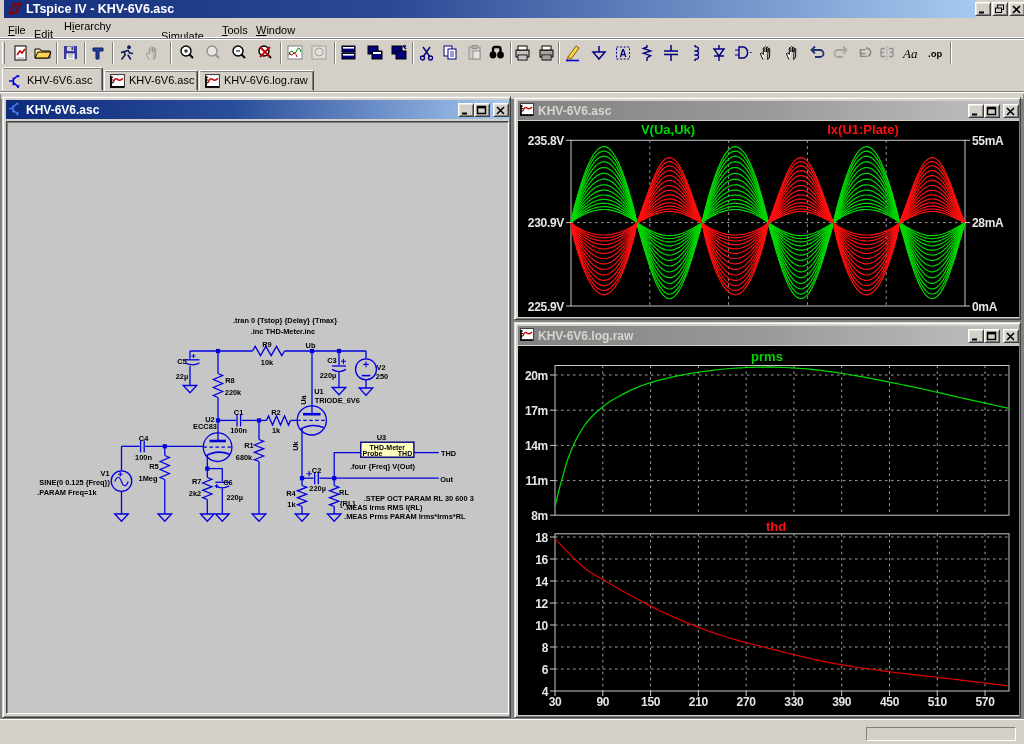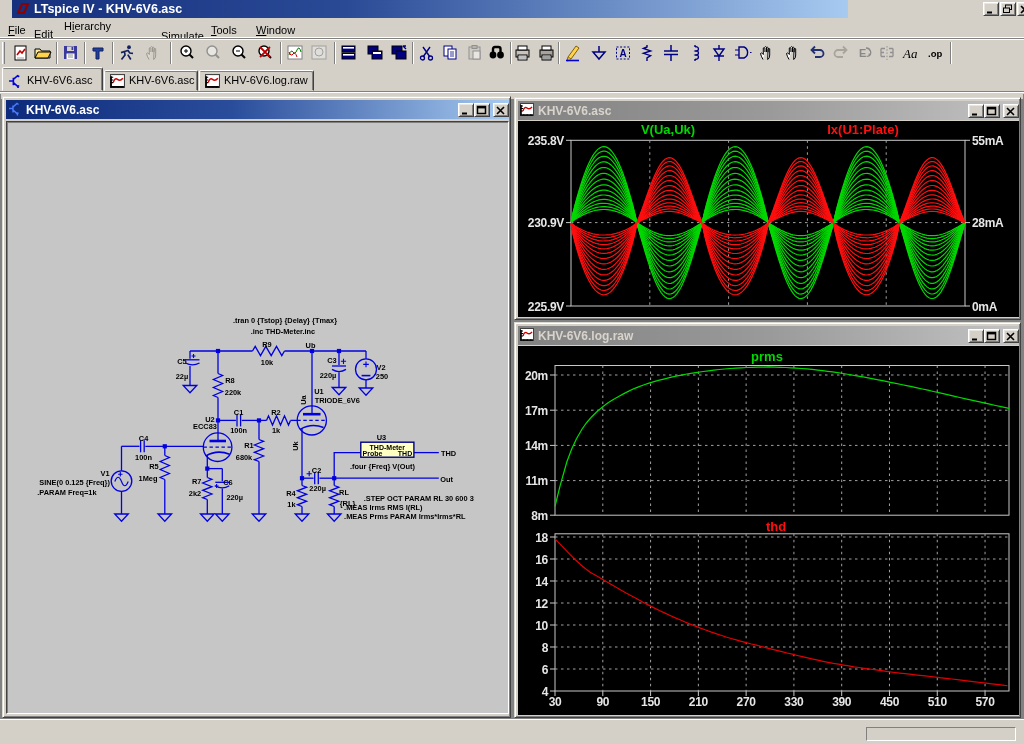--- a/index.html
+++ b/index.html
@@ -1,16 +1,16 @@
 <!DOCTYPE html>
 <html><head><meta charset="utf-8"><style>
 *{margin:0;padding:0;box-sizing:border-box}
 body{width:1024px;height:744px;overflow:hidden;font-family:"Liberation Sans",sans-serif;background:#d4d0c8;position:relative}
 </style></head><body>
-<div style="position:absolute;left:12px;top:0;width:836px;height:18px;background:linear-gradient(90deg,#16307e 0%,#2a4a96 40%,#a6caf0 100%)">
+<div style="position:absolute;left:4px;top:0;width:972px;height:18px;background:linear-gradient(90deg,#16307e 0%,#2a4a96 40%,#a6caf0 100%)">
 <svg width="14" height="14" viewBox="0 0 14 14" style="position:absolute;left:4px;top:2px">
       <path d="M2,11 L6,2 h6 L8,11 z" fill="none" stroke="#8b0000" stroke-width="2"></path>
     </svg>
 <span style="position:absolute;left:22px;top:2px;font:bold 12.5px 'Liberation Sans',sans-serif;color:#fff">LTspice IV - KHV-6V6.asc</span>
 <div style="position:absolute;left:971px;top:2px;width:16px;height:14px;background:#d4d0c8;border:1px solid;border-color:#fff #404040 #404040 #fff;box-shadow:inset 1px 1px 0 #e8e6e0, inset -1px -1px 0 #808080">
       <svg width="13" height="13" viewBox="0 0 13 13" style="position:absolute;left:0px;top:0px">
         <path d="M3,9.5 h5" stroke="#000" stroke-width="2"></path>
       </svg>
     </div>
     <div style="position:absolute;left:988px;top:2px;width:16px;height:14px;background:#d4d0c8;border:1px solid;border-color:#fff #404040 #404040 #fff;box-shadow:inset 1px 1px 0 #e8e6e0, inset -1px -1px 0 #808080">
@@ -24,21 +24,21 @@
         <path d="M3,3 L10,10 M10,3 L3,10" stroke="#000" stroke-width="1.6"></path>
       </svg>
     </div>
 </div>
 <div style="position:absolute;left:0;top:18px;width:1024px;height:20px;background:#d4d0c8;border-bottom:1px solid #fff">
     <span style="position:absolute;left:8px;top:6px;font:11px 'Liberation Sans',sans-serif;color:#000"><u>F</u>ile</span>
     <span style="position:absolute;left:34px;top:10px;font:11px 'Liberation Sans',sans-serif;color:#000"><u>E</u>dit</span>
     <span style="position:absolute;left:64px;top:2px;font:11px 'Liberation Sans',sans-serif;color:#000">H<u>i</u>erarchy</span>
     <span style="position:absolute;left:123px;top:24px;font:11px 'Liberation Sans',sans-serif;color:#000"><u>V</u>iew</span>
     <span style="position:absolute;left:161px;top:12px;font:11px 'Liberation Sans',sans-serif;color:#000"><u>S</u>imulate</span>
-    <span style="position:absolute;left:211px;top:6px;font:11px 'Liberation Sans',sans-serif;color:#000"><u>T</u>ools</span>
+    <span style="position:absolute;left:222px;top:6px;font:11px 'Liberation Sans',sans-serif;color:#000"><u>T</u>ools</span>
     <span style="position:absolute;left:256px;top:6px;font:11px 'Liberation Sans',sans-serif;color:#000"><u>W</u>indow</span>
     <span style="position:absolute;left:296px;top:22px;font:11px 'Liberation Sans',sans-serif;color:#000"><u>H</u>elp</span>
   </div>
 <div style="position:absolute;left:0;top:38px;width:1024px;height:29px;background:#d4d0c8;border-top:1px solid #808080;box-shadow:inset 0 1px 0 #fff">
 <div style="position:absolute;left:2px;top:3px;width:3px;height:22px;border-left:1px solid #fff;border-right:1px solid #808080"></div>
 <div style="position:absolute;left:56px;top:3px;width:2px;height:22px;border-left:1px solid #808080;border-right:1px solid #fff"></div>
     <div style="position:absolute;left:84px;top:3px;width:2px;height:22px;border-left:1px solid #808080;border-right:1px solid #fff"></div>
     <div style="position:absolute;left:112px;top:3px;width:2px;height:22px;border-left:1px solid #808080;border-right:1px solid #fff"></div>
     <div style="position:absolute;left:170px;top:3px;width:2px;height:22px;border-left:1px solid #808080;border-right:1px solid #fff"></div>
     <div style="position:absolute;left:280px;top:3px;width:2px;height:22px;border-left:1px solid #808080;border-right:1px solid #fff"></div>

